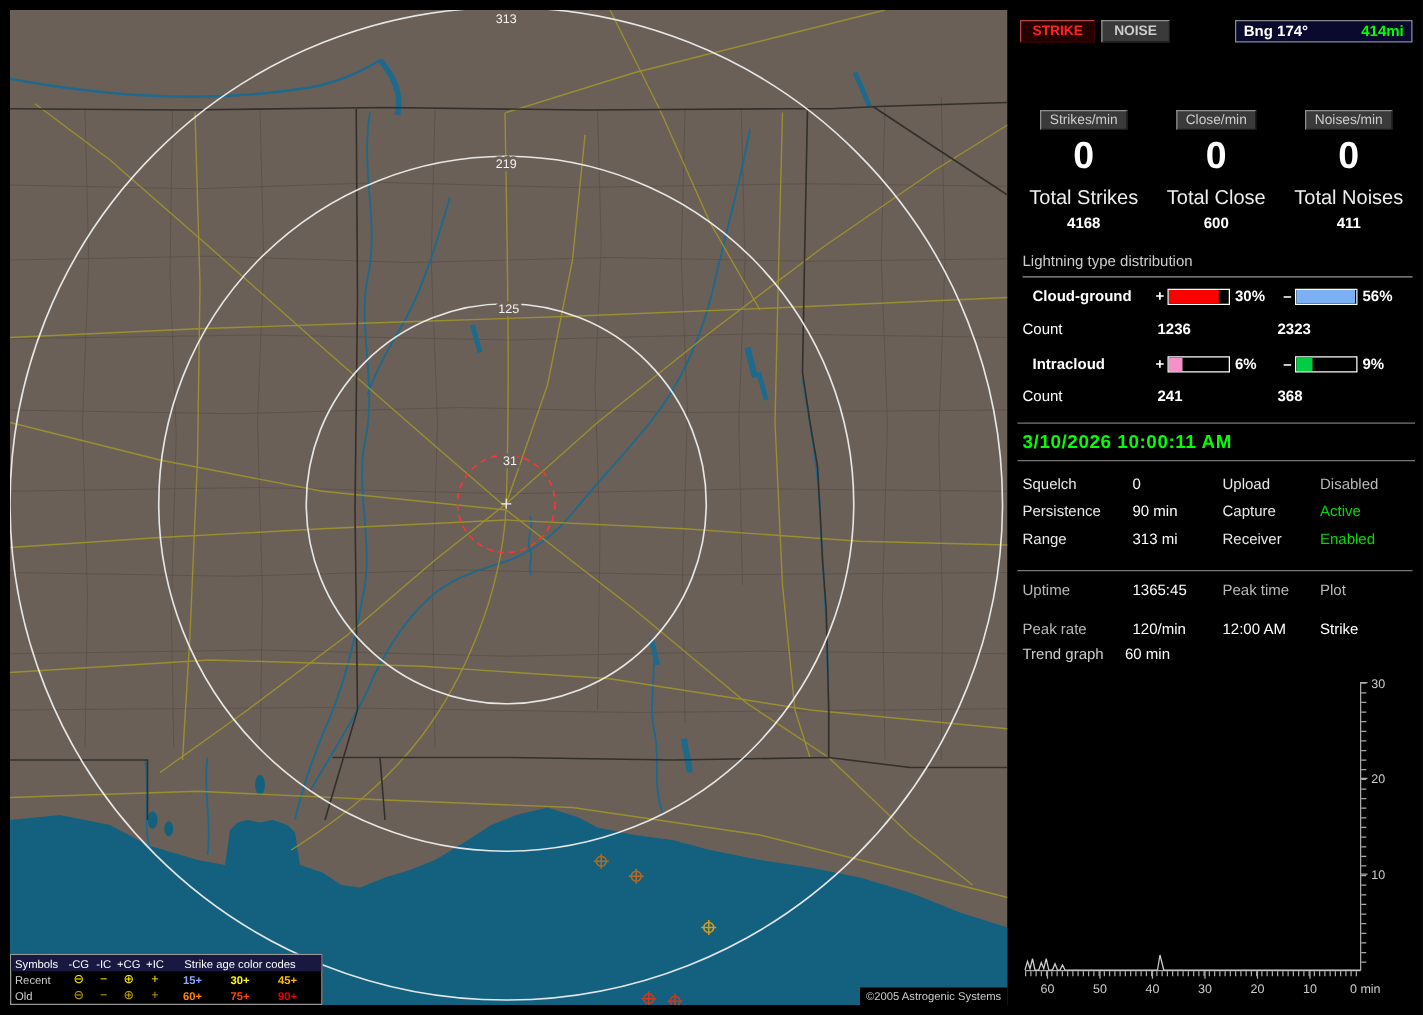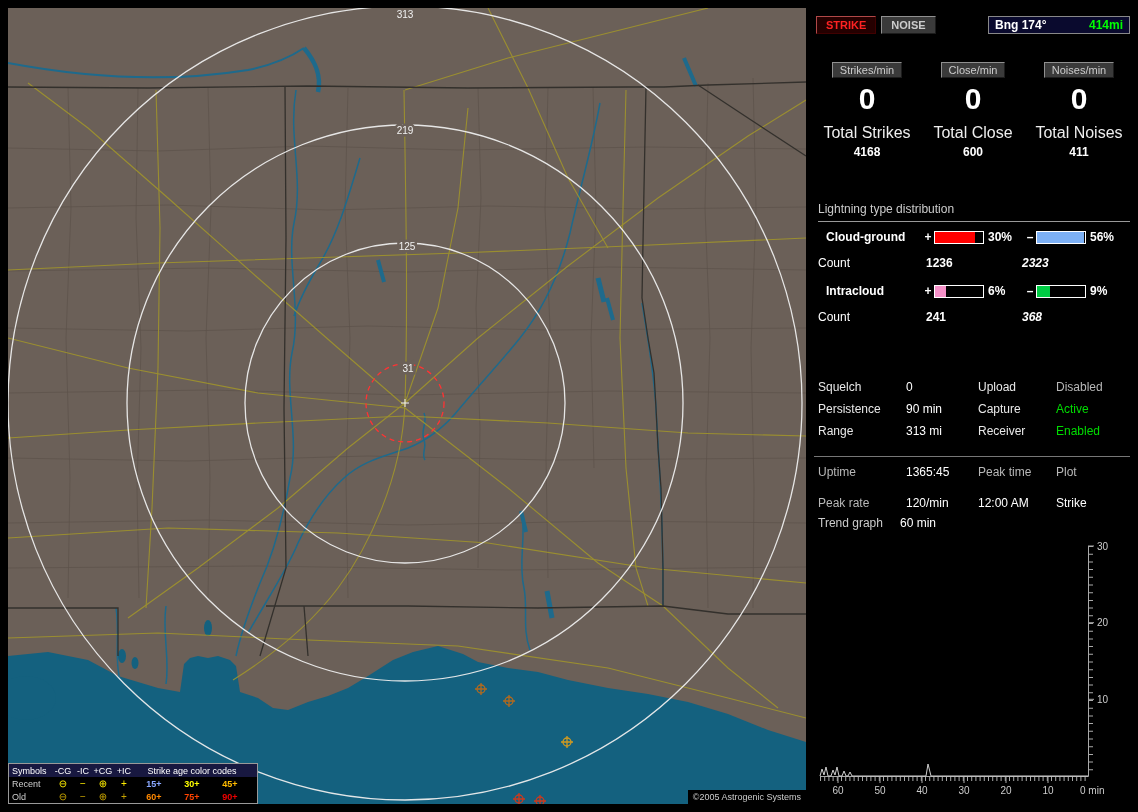--- a/index.html
+++ b/index.html
@@ -23,37 +23,37 @@
 
   
   .panel { position:absolute; left:814px; top:8px; width:318px; height:796px; background:#000; color:#fff; font-size:12px; }
   .topbar { position:absolute; top:8px; left:2px; right:2px; height:18px; display:flex; gap:5px; align-items:center; }
   .btn { font-family:inherit; font-size:11px; font-weight:bold; height:18px; padding:0 9px; background:#3a3a3a; color:#ccc; border:1px solid; border-color:#909090 #1c1c1c #1c1c1c #909090; cursor:pointer; }
   .btn.strike { background:#250000; color:#ff2222; border-color:#b04848 #400000 #400000 #b04848; }
   .bng { margin-left:auto; width:128px; height:16px; background:#0a0a2e; border:1px solid #888; display:flex; justify-content:space-between; align-items:center; padding:0 6px; font-size:12px; font-weight:bold; }
   .bng .dist-val { color:#00ff00; }
 
   .rates { position:absolute; top:54px; left:0; right:0; display:flex; text-align:center; }
-  .rate-col { flex:1; }
+  .rate-col { flex:1;margin-top:26px; }
   .rate-btn { display:inline-block; font-size:11px; background:#3a3a3a; color:#ccc; border:1px solid; border-color:#909090 #1c1c1c #1c1c1c #909090; padding:1px 7px; cursor:pointer; }
   .rate-val { font-size:30px; font-weight:bold; line-height:34px; margin-top:4px; color:#fff; }
   .total-label { margin-top:8px; font-size:16px; color:#eee; }
   .total-val { margin-top:3px; font-size:12px; font-weight:bold; color:#fff; }
 
   .dist-title { position:absolute; top:194px; left:4px; right:2px; color:#ccc; font-size:12px; padding-bottom:5px; border-bottom:1px solid #999; }
   .dist-row { position:absolute; left:12px; right:2px; display:flex; align-items:center; }
   .dist-row .dlabel { width:96px; font-weight:bold; }
   .dist-row .pm { width:12px; text-align:center; font-weight:bold; }
   .bar { width:48px; height:11px; border:1px solid #fff; background:#000; display:inline-block; overflow:hidden; }
   .bar .fill { display:block; height:100%; }
   .dist-row .pct { width:36px; padding-left:4px; font-weight:bold; }
   .count-row { position:absolute; left:4px; right:2px; display:flex; }
   .count-row .clabel { width:108px; }
   .count-row .c1 { width:96px; font-weight:bold; }
-  .count-row .c2 { font-weight:bold;font-style:italic; }
+  .count-row .c2 { font-weight:bold; }
 
   .datetime { position:absolute; top:330px; left:0; right:0; border-top:1px solid #777; border-bottom:1px solid #777; padding:6px 4px; color:#00ff00; font-size:15px; font-weight:bold; letter-spacing:0.5px; }
 
   .settings { position:absolute; top:372px; left:4px; right:2px; display:grid; grid-template-columns:88px 72px 78px auto; row-gap:8px; font-size:12px; }
   .settings .lbl { color:#e8e8e8; }
   .settings .val { color:#fff; }
 
   .stats { position:absolute; top:448px; left:0; right:2px; border-top:1px solid #777; padding:8px 0 0 4px; display:grid; grid-template-columns:88px 72px 78px auto; row-gap:17px; font-size:12px; }
   .stats .c-lbl { color:#b8b8b8; }
   .stats .c-val { color:#fff; }
@@ -285,20 +285,21 @@
           <span class="fill" style="width: 28%; background: rgb(0, 204, 68);"></span>
         </span>
       <span class="pct">9%</span>
     </div>
     <div class="count-row" style="top:302px;">
       <span class="clabel">Count</span>
       <span class="c1">241</span>
       <span class="c2">368</span>
     </div>
 
+    <div class="datetime">3/10/2026 10:00:11 AM</div>
 
     <div class="settings">
       <span class="lbl">Squelch</span>
       <span class="val">0</span>
       <span class="lbl">Upload</span>
       <span class="val" style="color: rgb(184, 184, 184);">Disabled</span>
 
       <span class="lbl">Persistence</span>
       <span class="val">90 min</span>
       <span class="lbl">Capture</span>

